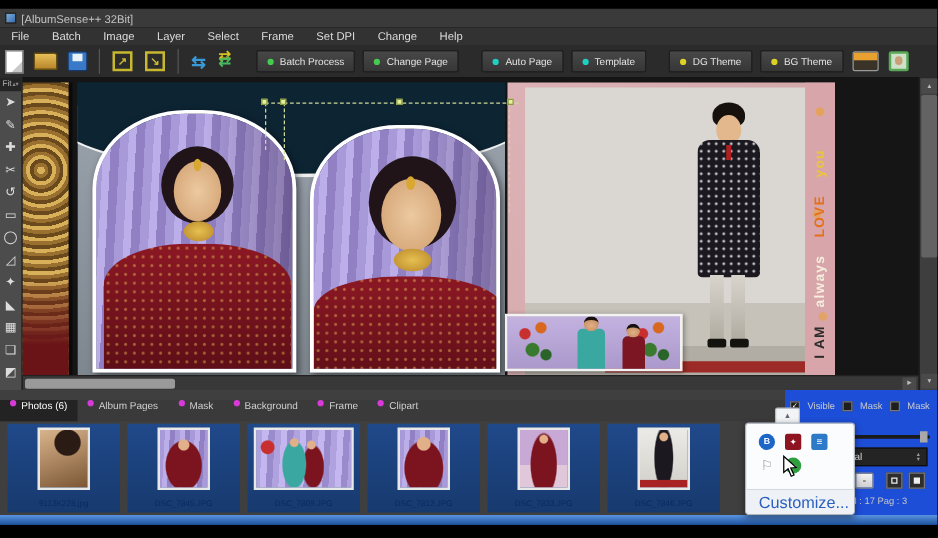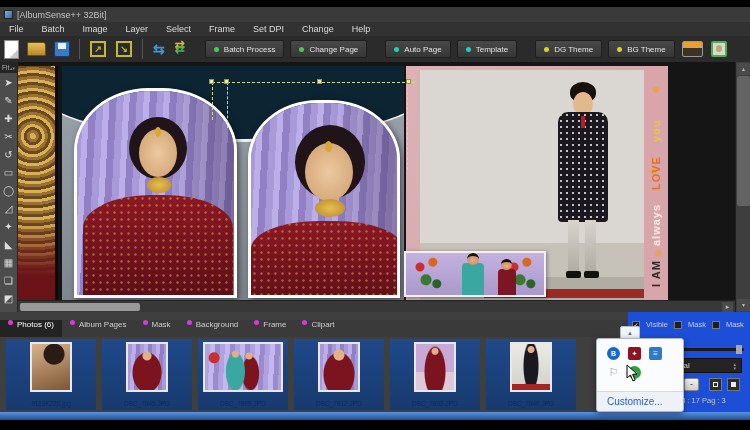--- a/index.html
+++ b/index.html
@@ -139,21 +139,21 @@
   #tray-arrow::after { content:"\25B2"; }
   #popup { left:596px; top:338px; width:88px; height:74px; background:#fbfcfe; border:1px solid #aeb6c0; border-radius:3px; box-shadow:0 2px 6px rgba(0,0,0,.45); z-index:50; }
   .pi-row { position:absolute; left:10px; display:flex; gap:8px; }
   .pi { width:13px; height:13px; display:flex; align-items:center; justify-content:center; font-size:8px; }
   .pi-bt { background:#1c66c8; color:#fff; border-radius:50%; font-size:7px; font-weight:bold; }
   .pi-red { background:#8e1422; color:#fff; border-radius:2px; font-size:7px; }
   .pi-blue { background:#2c7ac8; color:#fff; border-radius:2px; font-size:8px; }
   .pi-flag { color:#9aa0a8; font-size:11px; }
   .pi-green { background:#2f9e3f; color:#fff; border-radius:50%; font-size:7px; }
   .pp-foot { position:absolute; left:0; right:0; bottom:0; height:20px; background:#eef1f5; border-top:1px solid #d4dae0; border-radius:0 0 3px 3px; display:flex; align-items:center; padding-left:10px; }
-  .customize { font-size:10px; color:#2a5fc0; }
+  .customize { font-size:13px; color:#2a5fc0; }
   #cursor { left:625px; top:364px; z-index:60; }
 </style>
 </head>
 <body>
 
 <div id="app">
 
   <div id="titlebar" class="abs">
     <span class="app-icon"></span>
     <span class="title-text">[AlbumSense++ 32Bit]</span>

